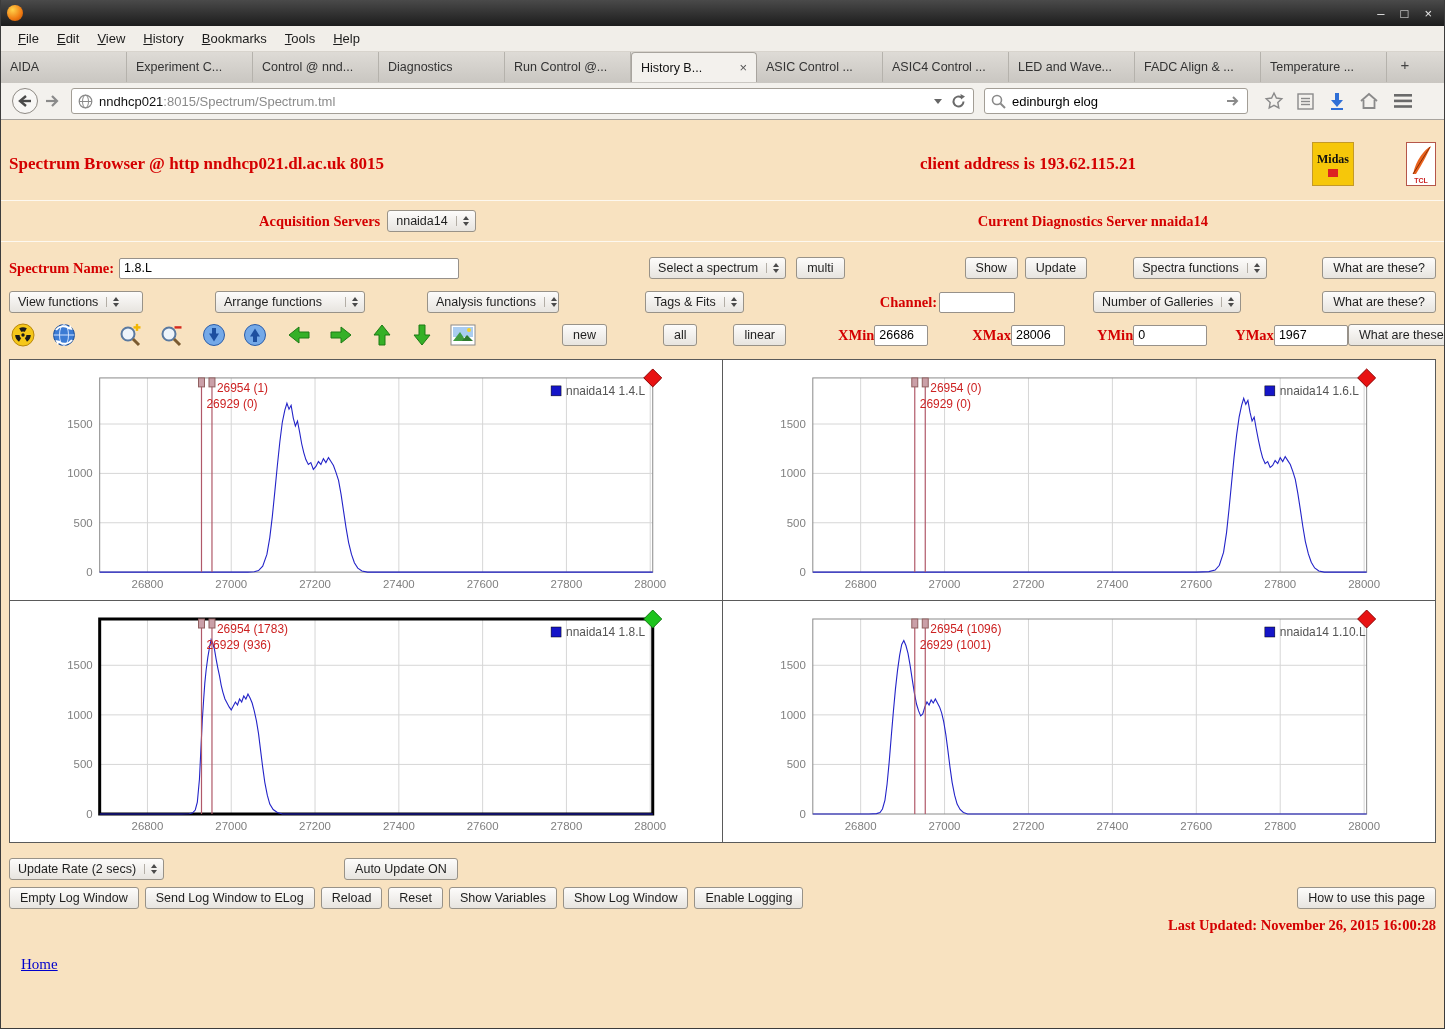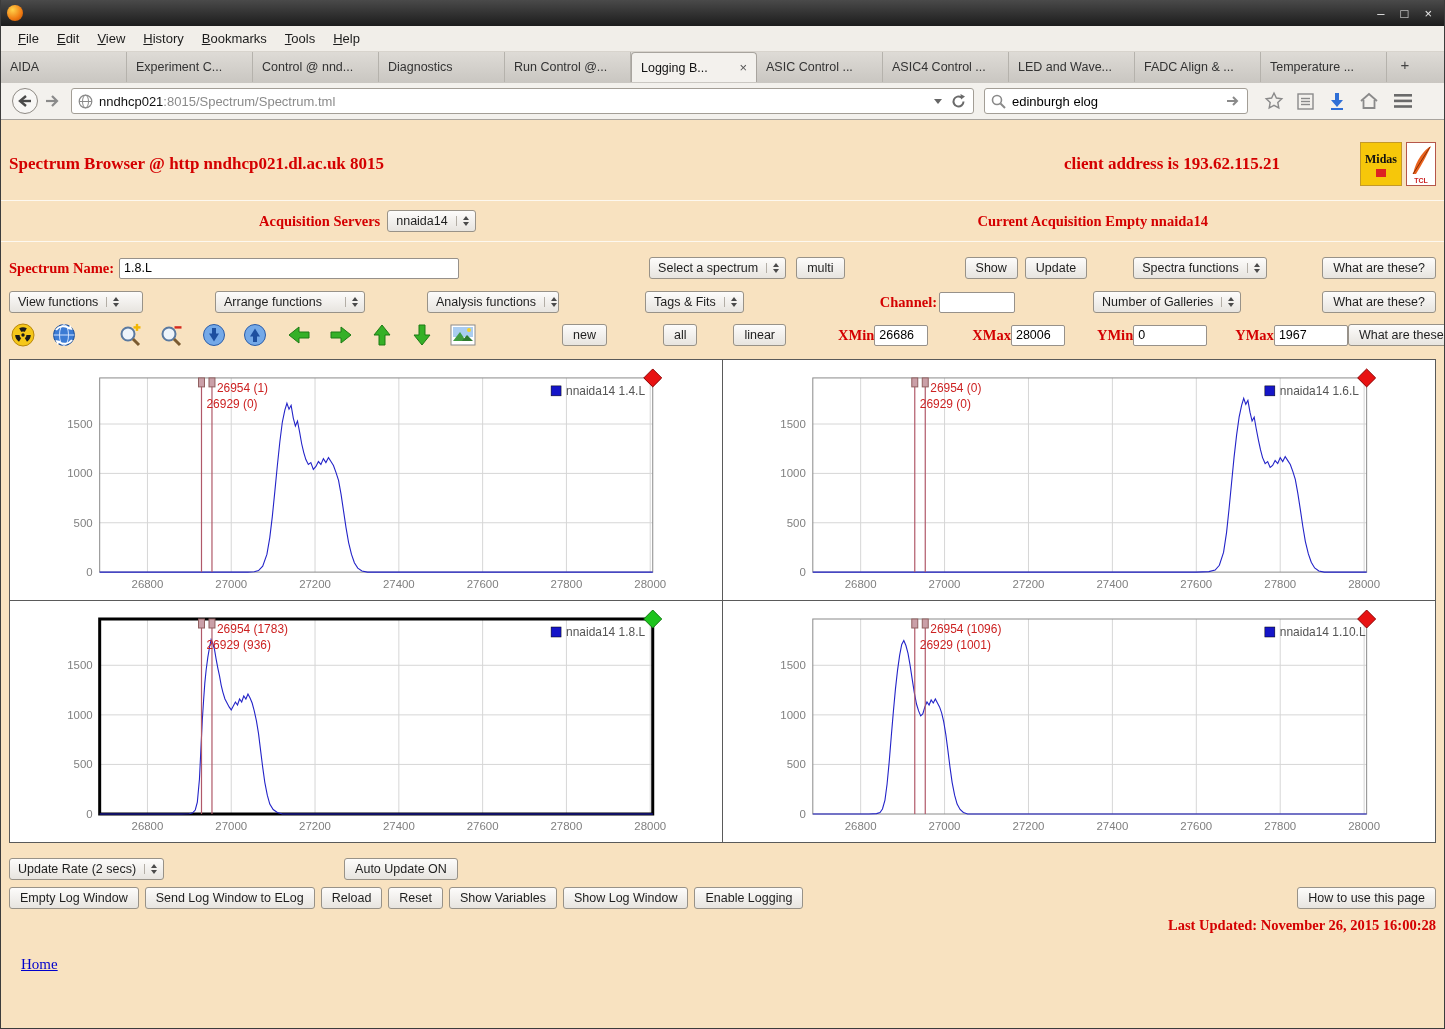--- a/index.html
+++ b/index.html
@@ -46,21 +46,21 @@
   .searchbar input { border:0; outline:0; flex:1; font-size:13px; margin-left:6px; min-width:0; background:transparent;
                      font-family:"Liberation Sans",sans-serif; }
 
   
   .content { flex:1 1 auto; background:#f8e2c0; position:relative; overflow:hidden; }
   .red-serif { font-family:"Liberation Serif",serif; font-weight:bold; color:#d40000; }
   .h-title { font-size:17px; }
   .lbl { font-size:14.5px; }
   .row { display:flex; align-items:center; }
 
-  .hdr-row { margin-top:22px; padding:0 8px; }
+  .hdr-row { margin-top:22px; padding:0 8px;gap:48px; }
   .logo-midas { width:42px; height:44px; background:#f6c70a; border:1px solid #c49a28; display:flex; flex-direction:column;
                 align-items:center; justify-content:center; font-family:"Liberation Serif",serif; font-weight:bold;
                 font-size:12px; color:#111; }
   .logo-midas .blob { width:10px; height:8px; background:#d22; margin-top:2px; }
   .logo-tcl { width:30px; height:44px; background:#fff; border:1px solid #b5564a; margin-left:4px;
               display:flex; flex-direction:column; align-items:center; justify-content:flex-end; }
   .logo-tcl .tcl-text { font-size:7px; color:#c22; font-weight:bold; line-height:9px; }
 
   hr.sep { border:0; height:1px; background:rgba(255,255,255,.75); margin:0; }
 
@@ -123,21 +123,21 @@
     <div class="tab">
         <span class="tab-label">Control @ nnd...</span>
       </div>
     <div class="tab">
         <span class="tab-label">Diagnostics</span>
       </div>
     <div class="tab">
         <span class="tab-label">Run Control @...</span>
       </div>
     <div class="tab active">
-      <span class="tab-label">Logging B...</span>
+      <span class="tab-label">History B...</span>
       <span class="tab-close">×</span>
     </div>
     <div class="tab">
         <span class="tab-label">ASIC Control ...</span>
       </div>
     <div class="tab">
         <span class="tab-label">ASIC4 Control ...</span>
       </div>
     <div class="tab">
         <span class="tab-label">LED and Wave...</span>
@@ -250,21 +250,21 @@
     <div class="row" style="margin-top:9px; padding:0 8px;">
       <span class="red-serif lbl" style="margin-left:250px">Acquisition Servers</span>
       <span class="combo" style="margin-left:7px">
         <span>nnaida14</span>
         <span class="arrows">
             <span class="tri-up"></span>
             <span class="tri-down"></span>
           </span>
       </span>
       <span style="flex:1"></span>
-      <span class="red-serif lbl" style="margin-right:228px">Current Acquisition Empty nnaida14</span>
+      <span class="red-serif lbl" style="margin-right:228px">Current Diagnostics Server nnaida14</span>
     </div>
 
     <hr class="sep" style="margin-top:9px">
 
     <div class="row" style="margin-top:15px; padding:0 8px;">
       <span class="red-serif lbl">Spectrum Name:</span>
       <input class="entry" style="width: 340px; margin-left: 5px;" value="1.8.L">
       <span class="combo" style="margin-left:190px">
         <span>Select a spectrum</span>
         <span class="arrows">

